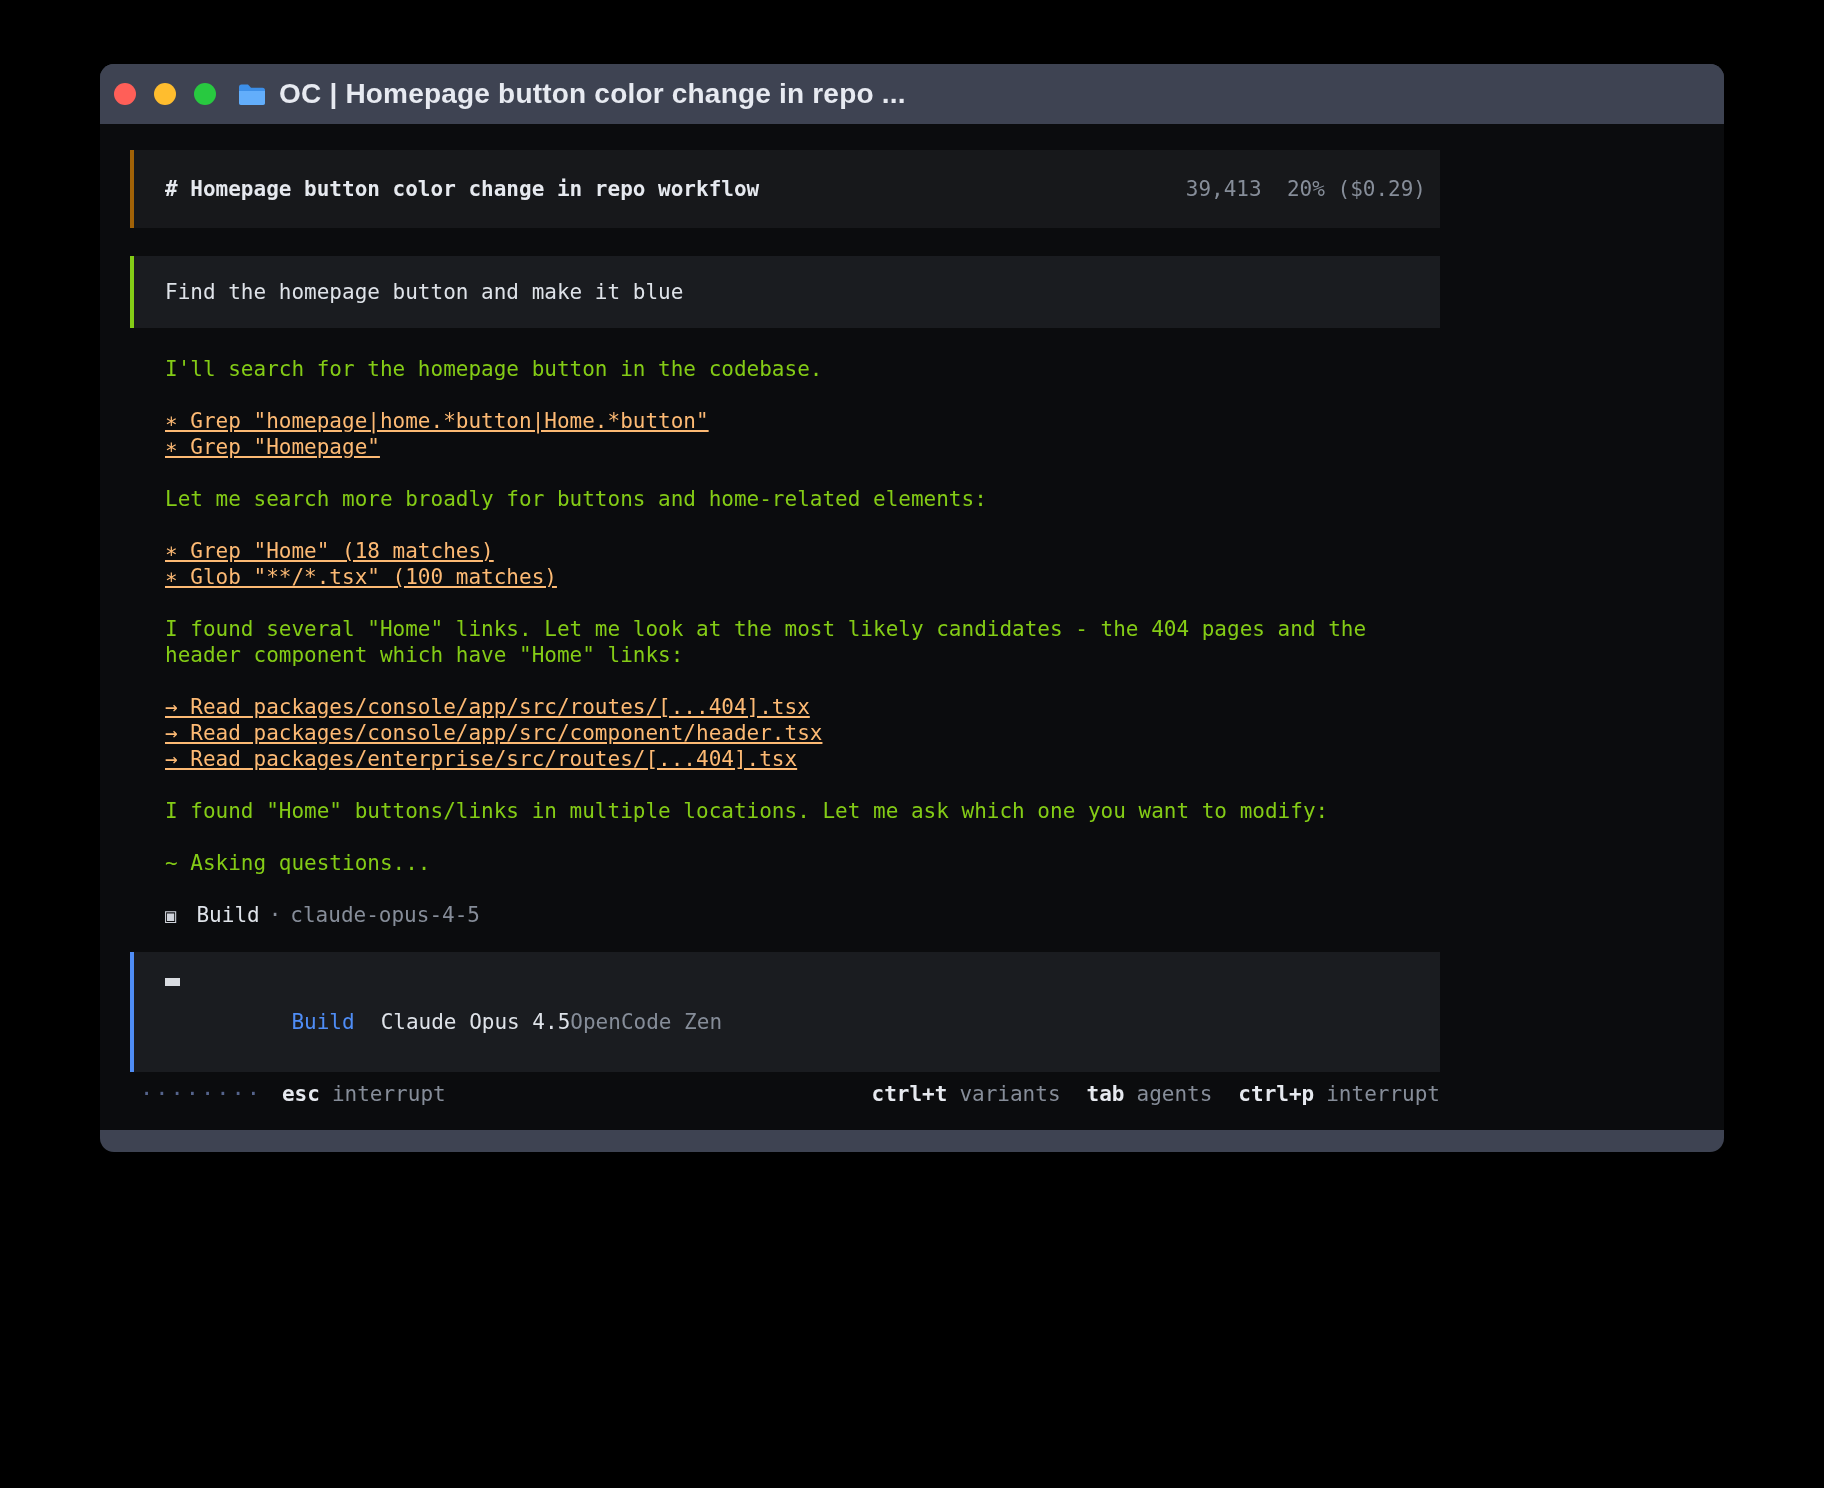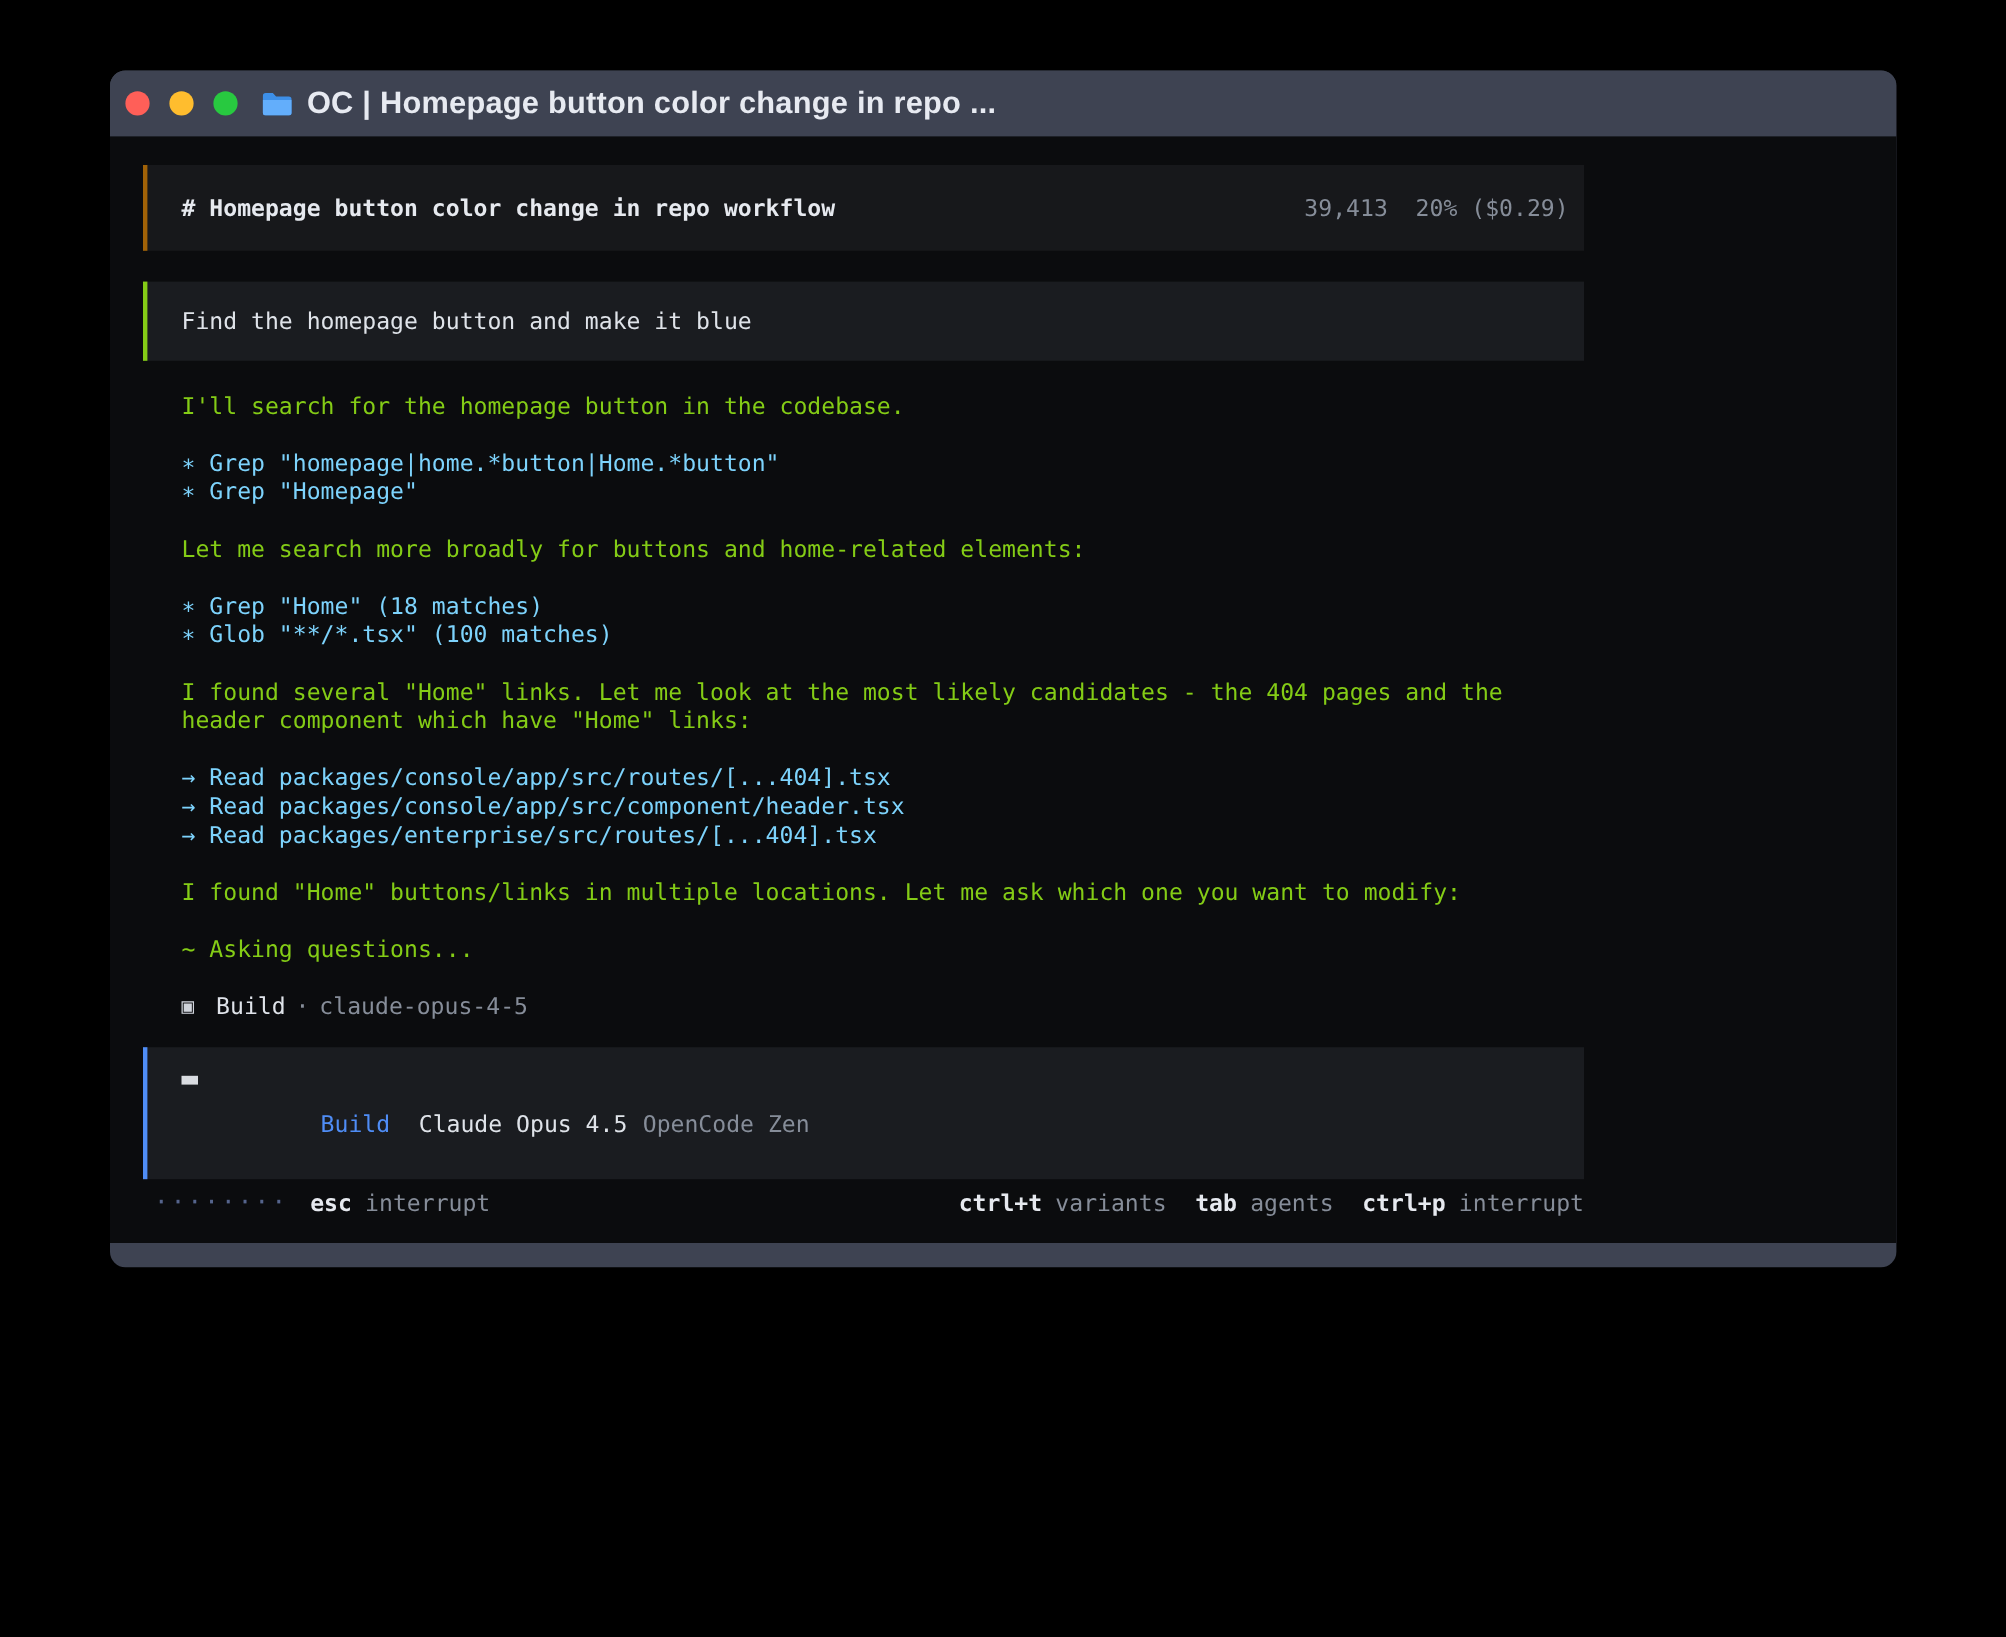--- a/index.html
+++ b/index.html
@@ -47,40 +47,40 @@
 
   .user-msg {
     background:#1a1c20; border-left:4px solid #84cc16; height:72px;
     display:flex; align-items:center; padding-left:31px; margin-bottom:28px;
     color:#dfe3e9;
   }
 
   .transcript { line-height:26px; padding-left:35px; }
   .block { margin-bottom:26px; }
   .block-text { color:#84cc16; }
-  .block-tool { color:#7dd3fc; }
+  .block-tool { color:#fdba74;text-decoration:underline; }
 
   .agent-status {
     padding-left:35px; line-height:26px; margin-bottom:24px;
     display:flex; align-items:center; white-space:pre;
   }
   .agent-status .st-icon { color:#cfd3da; margin-right:20px; font-size:19px; }
   .agent-status .st-agent { color:#dfe3e9; }
   .agent-status .st-sep { color:#868d99; margin:0 9px; }
   .agent-status .st-model { color:#868d99; }
 
   .input-box {
     background:#1a1c20; border-left:4px solid #4f8df6; height:120px;
     padding:26px 31px 14px 31px;
     display:flex; flex-direction:column; justify-content:space-between;
   }
   .cursor { width:15px; height:30px; background:#d9dce1; }
   .model-row { white-space:pre; }
   .model-row .mr-agent { color:#4f8df6; margin-right:26px; }
-  .model-row .mr-model { color:#dfe3e9; margin-right:14px; }
+  .model-row .mr-model { color:#dfe3e9; }
   .model-row .mr-provider { color:#868d99; }
 
   
   .footer {
     margin-top:auto; width:1310px; margin-left:30px; padding-bottom:24px;
     display:flex; justify-content:space-between; align-items:center;
     font-size:21px;
   }
   .footer-left { display:flex; align-items:center; gap:20px; padding-left:10px; }
   .dots { color:#55648c; letter-spacing:2px; font-size:22px; }

